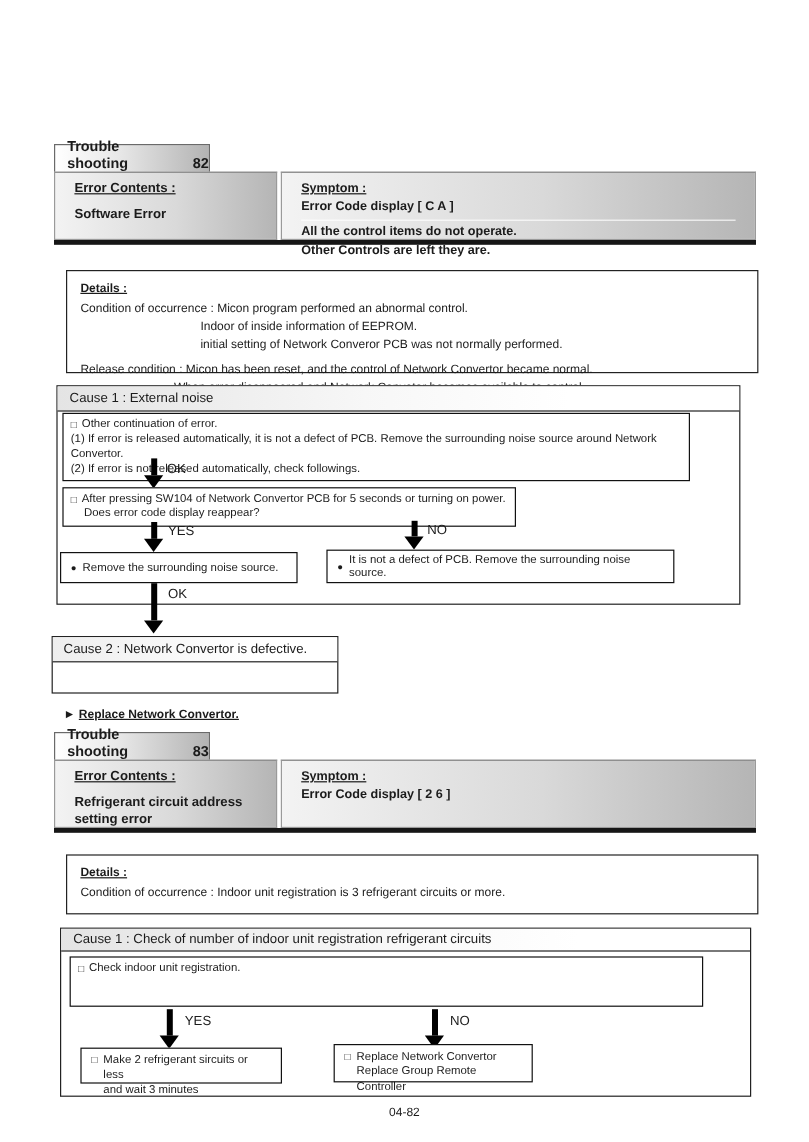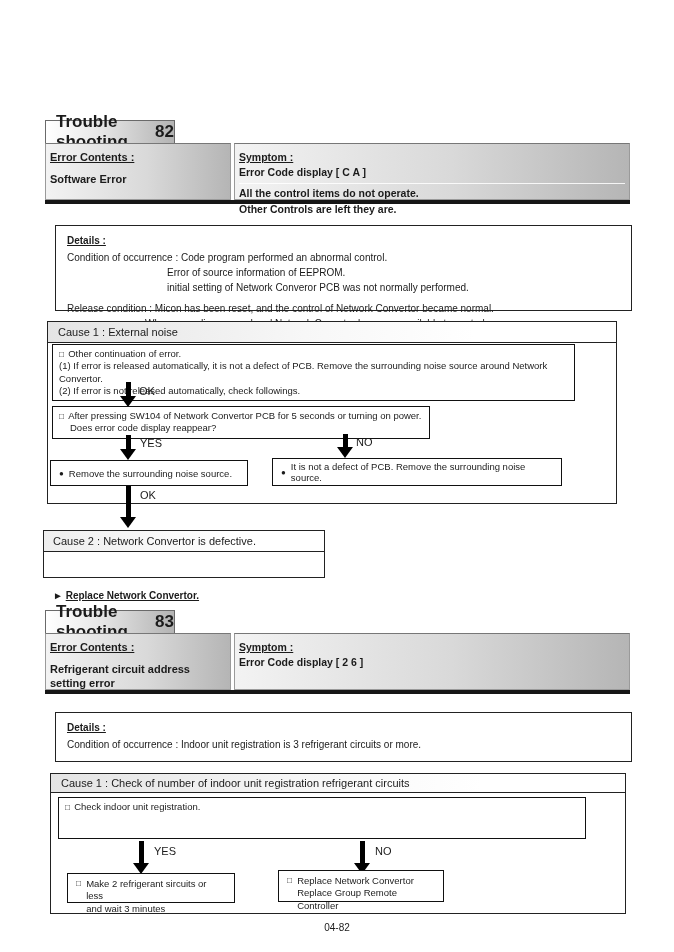--- a/index.html
+++ b/index.html
@@ -12,34 +12,34 @@
     font-family: "Liberation Sans", "DejaVu Sans", sans-serif;
     color: #1b1b1b;
     overflow: hidden;
   }
   .abs { position: absolute; }
   .b { font-weight: bold; }
   .u { text-decoration: underline; }
 
   
   .tab {
-    display: flex; align-items: center;
+    display: flex; align-items: flex-end;
     padding-left: 10px;
     border: 1px solid #6a6a6a; border-bottom: none;
     background: linear-gradient(90deg, #ffffff 0%, #e9e9e9 40%, #b3b3b3 100%);
-    font-size: 17px; font-weight: bold;
+    font-size: 12px; font-weight: bold;
   }
   .tab .num { margin-left: 9px; }
 
   
   .hcell {
     background: linear-gradient(90deg, #f3f3f3 0%, #d9d9d9 55%, #b5b5b5 100%);
     border: 1px solid #9a9a9a;
     border-top: 1px solid #777;
-    padding: 6px 4px;
+    padding: 6px 16px;
     font-size: 11px;
     line-height: 1.45;
   }
   .hcell .gap { height: 6px; }
   .hdivider { height: 1px; background: rgba(255,255,255,0.85); margin: 3px 0 2px 0; }
   .thickbar { background: #161616; }
 
   
   .detailsbox {
     border: 1.2px solid #222;
@@ -124,22 +124,22 @@
     <div class="b">Error Code display [ C A ]</div>
     <div class="hdivider"></div>
     <div class="b">All the control items do not operate.</div>
     <div class="b">Other Controls are left they are.</div>
   </div>
 
   <div class="abs thickbar" style="left:45px; top:200px; width:585px; height:4px;"></div>
 
   <div class="abs detailsbox" style="left:55px; top:225px; width:577px; height:86px;">
     <div class="lbl">Details :</div>
-    <div>Condition of occurrence : Code program performed an abnormal control.</div>
-    <div class="ind1">Error of source information of EEPROM.</div>
+    <div>Condition of occurrence : Micon program performed an abnormal control.</div>
+    <div class="ind1">Indoor of inside information of EEPROM.</div>
     <div class="ind1">initial setting of Network Converor PCB was not normally performed.</div>
     <div class="spacer6"></div>
     <div>Release condition : Micon has been reset, and the control of Network Convertor became normal.</div>
     <div class="ind2">When error disappeared and Network Convetor becomes available to control.</div>
   </div>
 
   <div class="abs causebox" style="left:47px; top:321px; width:570px; height:183px;">
     <div class="causetitle">Cause 1 : External noise</div>
   </div>
 
@@ -187,21 +187,21 @@
     <span class="blt">●</span>
     <span>It is not a defect of PCB. Remove the surrounding noise source.</span>
   </div>
 
   <div class="abs arrow" style="left:120px; top:486px; height:42px;">
     <div class="bar"></div>
     <div class="head"></div>
   </div>
   <span class="abs flowlabel" style="left:140px; top:489px;">OK</span>
 
-  <div class="abs causebox" style="left:43px; top:530px; width:282px; height:48px; border-width:1.5px;">
+  <div class="abs causebox" style="left:43px; top:530px; width:239px; height:48px; border-width:1.5px;">
     <div class="cause2title">Cause 2 : Network Convertor is defective.</div>
     <div class="cause2body">
       <span>►</span>
       <span class="b u">Replace Network Convertor.</span>
     </div>
   </div>
 
   <div class="abs tab" style="left:45px; top:610px; width:130px; height:23px;">
     <span>Trouble shooting</span>
     <span class="num">83</span>

